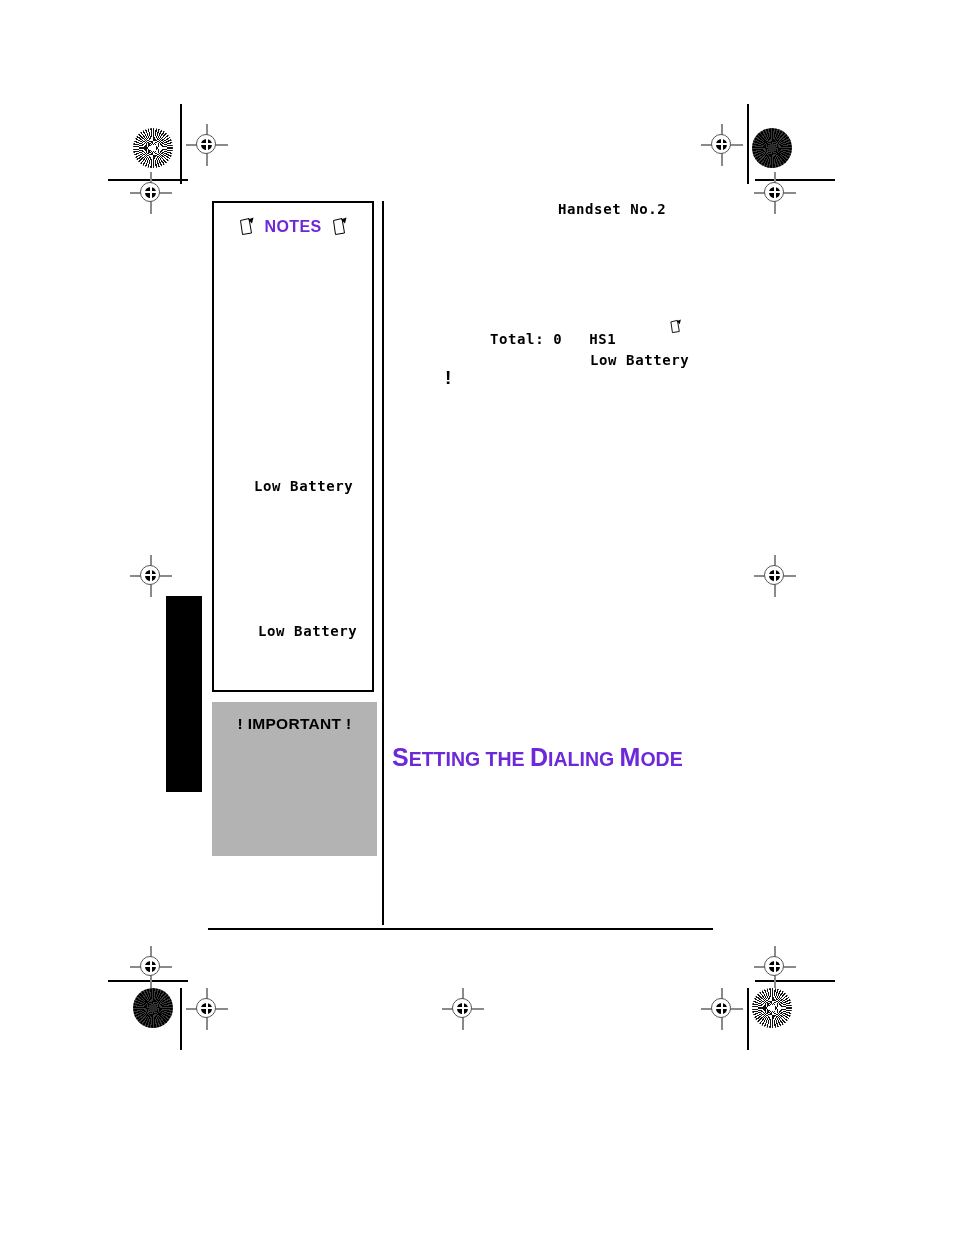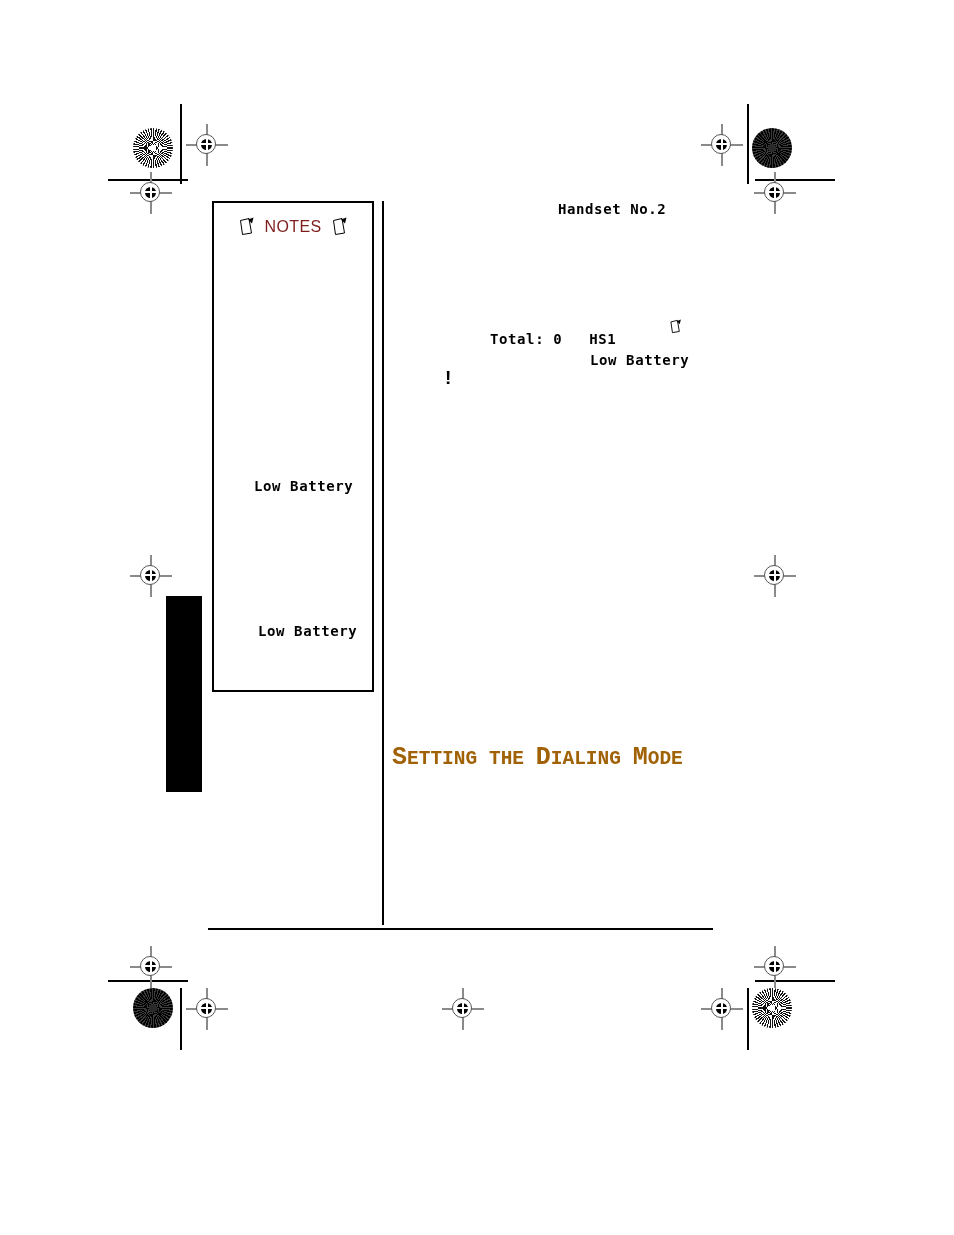--- a/index.html
+++ b/index.html
@@ -95,24 +95,24 @@
     position: absolute;
     left: 0; right: 0;
     top: 14px;
     display: flex;
     align-items: center;
     justify-content: center;
     gap: 9px;
   }
   .notes-head .title {
     font-family: "Liberation Sans", sans-serif;
-    font-weight: normal;
+    font-weight: bold;
     font-size: 16px;
     letter-spacing: 0.4px;
-    color: #7f1d1d;
+    color: #6d28d9;
   }
 
   .note-icon { display: inline-block; width: 17px; height: 19px; }
   .note-icon.small { width: 13px; height: 15px; }
 
   .lcd {
     position: absolute;
     font-family: "DejaVu Sans Mono", "Liberation Mono", monospace;
     font-weight: bold;
     font-size: 14px;
@@ -138,23 +138,23 @@
     color: #000000;
   }
 
   .tab-marker {
     position: absolute;
     background: #000000;
   }
 
   .section-heading {
     position: absolute;
-    font-family: Liberation Mono, monospace;
-    font-weight: bold;
-    color: #a16207;
+    font-family: Liberation Sans, sans-serif;
+    font-weight: bold;
+    color: #6d28d9;
     white-space: nowrap;
   }
   .section-heading .cap {
     font-size: 25px;
   }
   .section-heading .sc {
     font-size: 19.5px;
   }
 
   .bang {
@@ -303,20 +303,23 @@
           <polygon points="10,2.5 15.5,0.5 14,6.5" fill="#000000"></polygon>
         </svg>
       </span>
     </div>
 
     <div class="lcd" style="left:40px; top:275px;">Low Battery</div>
 
     <div class="lcd" style="left:44px; top:420px;">Low Battery</div>
   </div>
 
+  <div class="important-box" style="left:212px; top:702px; width:165px; height:154px;">
+    <div class="important-title">! IMPORTANT !</div>
+  </div>
 
   <div class="lcd" style="left:558px; top:201px;">Handset No.2</div>
 
   <div class="lcd" style="left:490px; top:331px;">Total: 0   HS1</div>
 
   <span class="note-icon small" style="position:absolute; left:669px; top:319px;">
     <svg viewBox="0 0 17 19" width="13" height="15" aria-hidden="true">
       <polygon points="2.5,3.5 11,1.5 13.5,16 4.5,17.5" fill="#ffffff" stroke="#000000" stroke-width="1.2"></polygon>
       <polygon points="10,2.5 15.5,0.5 14,6.5" fill="#000000"></polygon>
     </svg>

